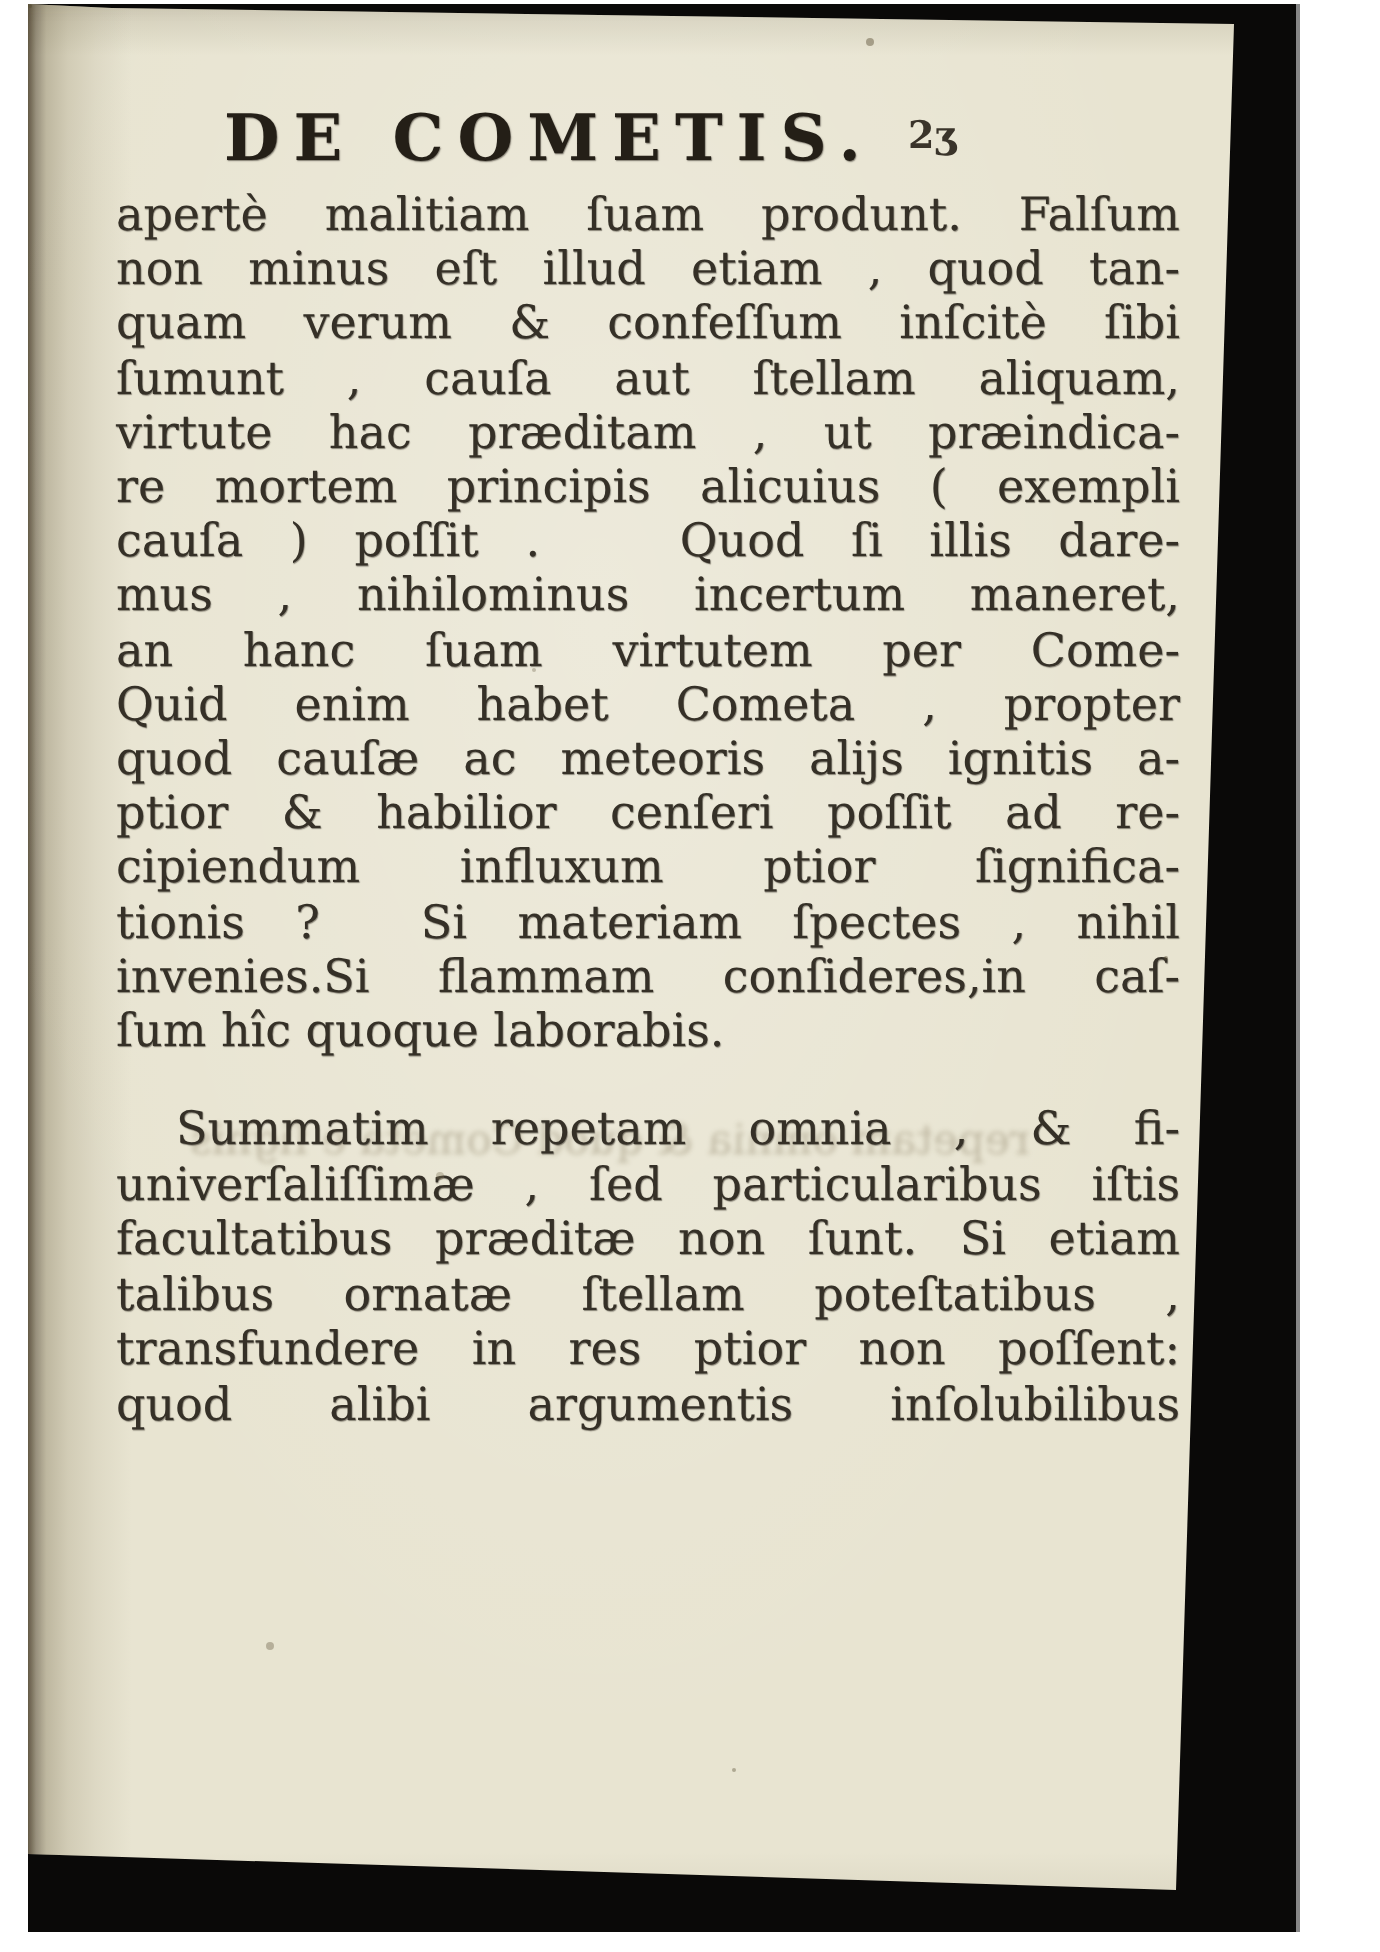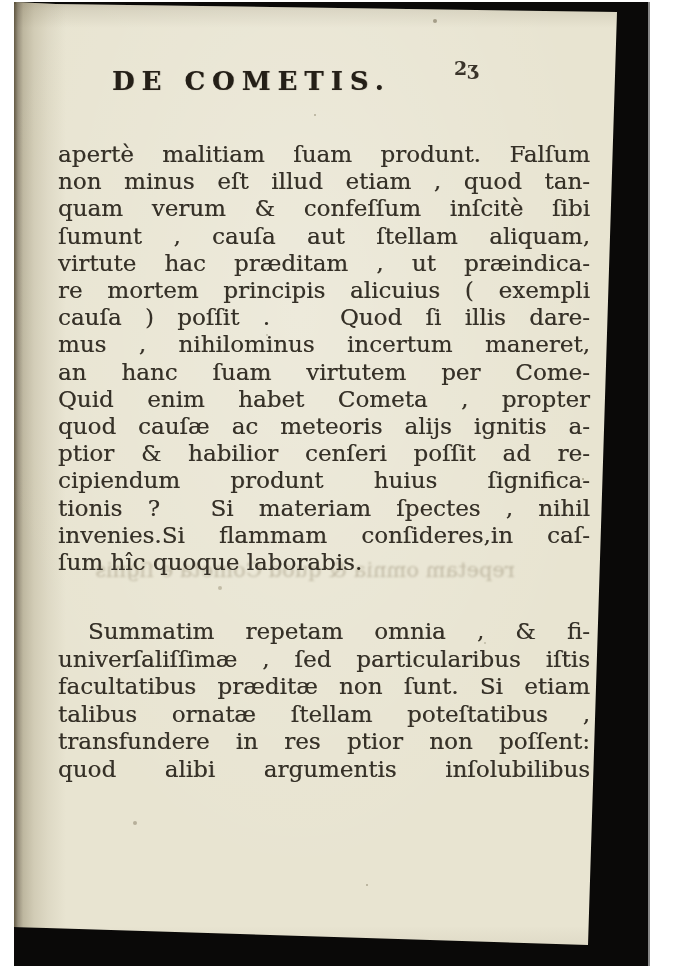--- a/index.html
+++ b/index.html
@@ -23,37 +23,37 @@
       linear-gradient(90deg, rgba(58,46,26,0.75) 0px, rgba(58,46,26,0.45) 4px, rgba(110,98,66,0.35) 9px, rgba(130,118,84,0.22) 20px, rgba(130,118,84,0.10) 34px, rgba(0,0,0,0) 52px),
       linear-gradient(180deg, rgba(95,84,58,0.18) 0px, rgba(0,0,0,0) 26px),
       linear-gradient(0deg, rgba(100,90,60,0.14) 0px, rgba(0,0,0,0) 40px);
     box-shadow:
       inset -9px 0 14px -7px rgba(70,58,32,0.40),
       inset 0 -12px 16px -9px rgba(70,58,32,0.35);
     clip-path:polygon(0px 0px, 42px 2px, 603px 10px, 574px 943px, 0px 925px);
   }
   .header{position:absolute;left:44px;top:48px;width:532px;height:36px;}
   .title{
-    position:absolute;left:54px;top:16px;
-    font-size:26px;font-weight:bold;letter-spacing:7px;
+    position:absolute;left:54px;top:0;
+    font-size:32px;font-weight:bold;letter-spacing:7px;
     color:#241f17;white-space:nowrap;
     text-shadow:0.4px 0.4px 0.7px rgba(36,31,23,0.55);
   }
   .pagenum{
     position:absolute;left:396px;top:7px;
     font-size:19px;font-weight:bold;color:#3a342a;
   }
   .body{
     position:absolute;left:44px;top:93px;width:532px;
     font-size:23px;color:var(--ink,#353027);
     text-shadow:0.35px 0.35px 0.55px rgba(53,48,39,0.55);
   }
   .para{width:532px;}
-  .para1{line-height:27.2px;margin-top:46px;}
-  .para2{margin-top:42px;line-height:27.5px;}
+  .para1{line-height:27.2px;}
+  .para2{margin-top:22px;line-height:27.5px;}
   .line{text-align:justify;text-align-last:justify;white-space:normal;}
   .line.noj{text-align-last:left;}
   .line.indent{padding-left:30px;box-sizing:border-box;}
   
   .ghost{
     position:absolute;left:52px;top:556px;width:478px;
     font-size:21px;color:#8c8166;opacity:0.42;
     transform:scaleX(-1);filter:blur(1.3px);
     text-align:center;white-space:nowrap;overflow:hidden;
   }
@@ -93,21 +93,21 @@
           <div class="line">quam verum &amp; confeſſum inſcitè ſibi</div>
           <div class="line">ſumunt , cauſa aut ſtellam aliquam,</div>
           <div class="line">virtute hac præditam , ut præindica-</div>
           <div class="line">re mortem principis alicuius ( exempli</div>
           <div class="line">cauſa ) poſſit .&nbsp;&nbsp; Quod ſi illis dare-</div>
           <div class="line">mus , nihilominus incertum maneret,</div>
           <div class="line">an hanc ſuam virtutem per Come-</div>
           <div class="line">Quid enim habet Cometa , propter</div>
           <div class="line">quod cauſæ ac meteoris alijs ignitis a-</div>
           <div class="line">ptior &amp; habilior cenſeri poſſit ad re-</div>
-          <div class="line">cipiendum produnt huius ſignifica-</div>
+          <div class="line">cipiendum influxum ptior ſignifica-</div>
           <div class="line">tionis ?&nbsp; Si materiam ſpectes , nihil</div>
           <div class="line">invenies.Si flammam conſideres,in caſ-</div>
           <div class="line noj">ſum hîc quoque laborabis.</div>
         </div>
       <div class="para para2">
           <div class="line indent">Summatim repetam omnia , &amp; fi-</div>
           <div class="line">univerſaliſſimæ , ſed particularibus iſtis</div>
           <div class="line">facultatibus præditæ non ſunt. Si etiam</div>
           <div class="line">talibus ornatæ ſtellam poteſtatibus ,</div>
           <div class="line">transfundere in res ptior non poſſent:</div>

